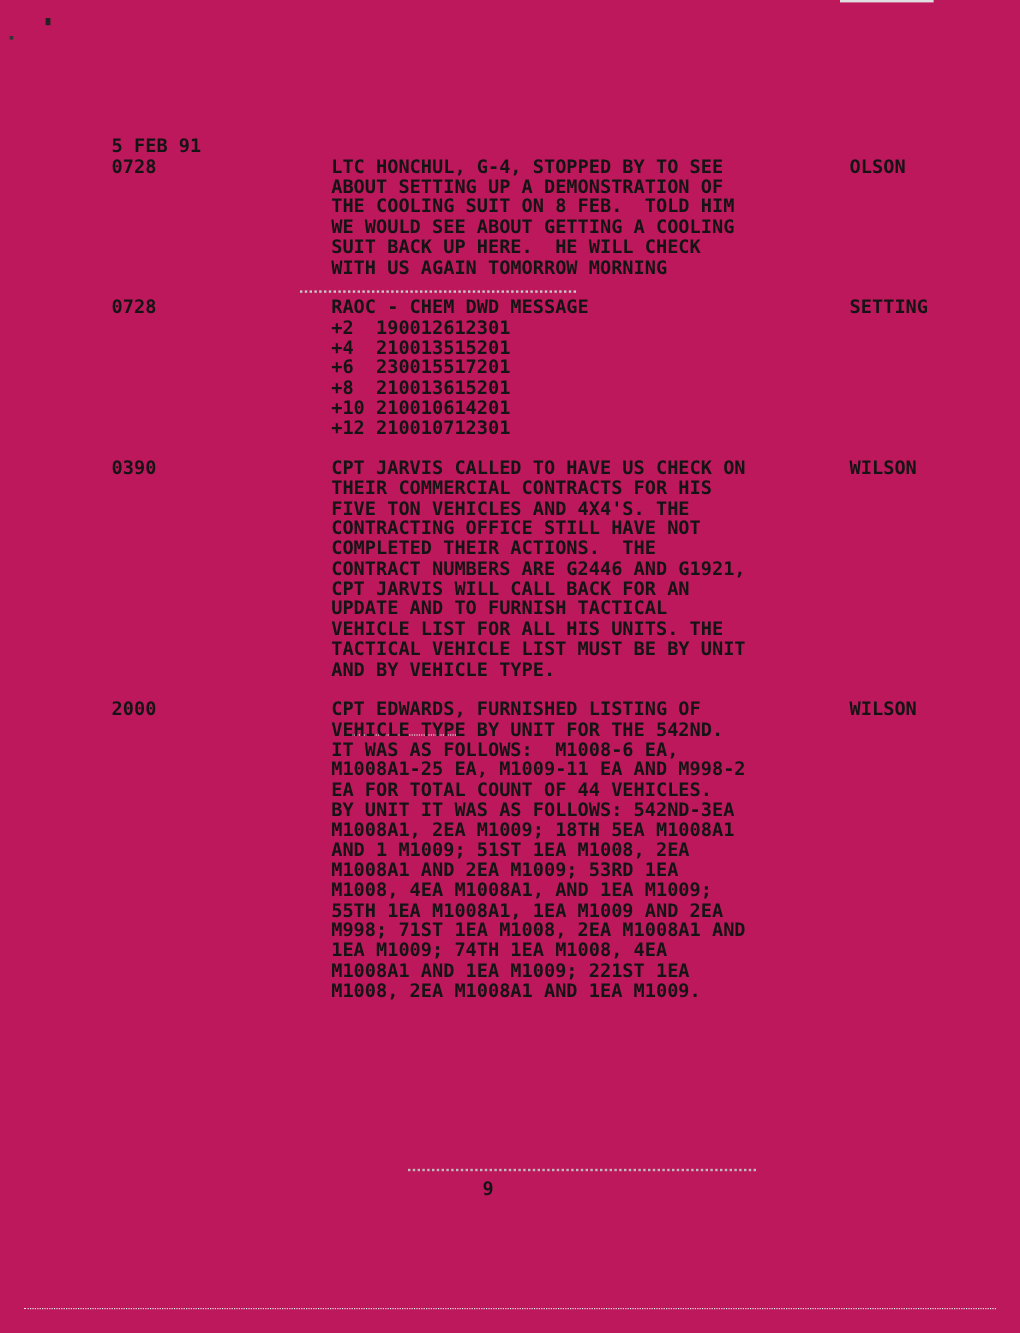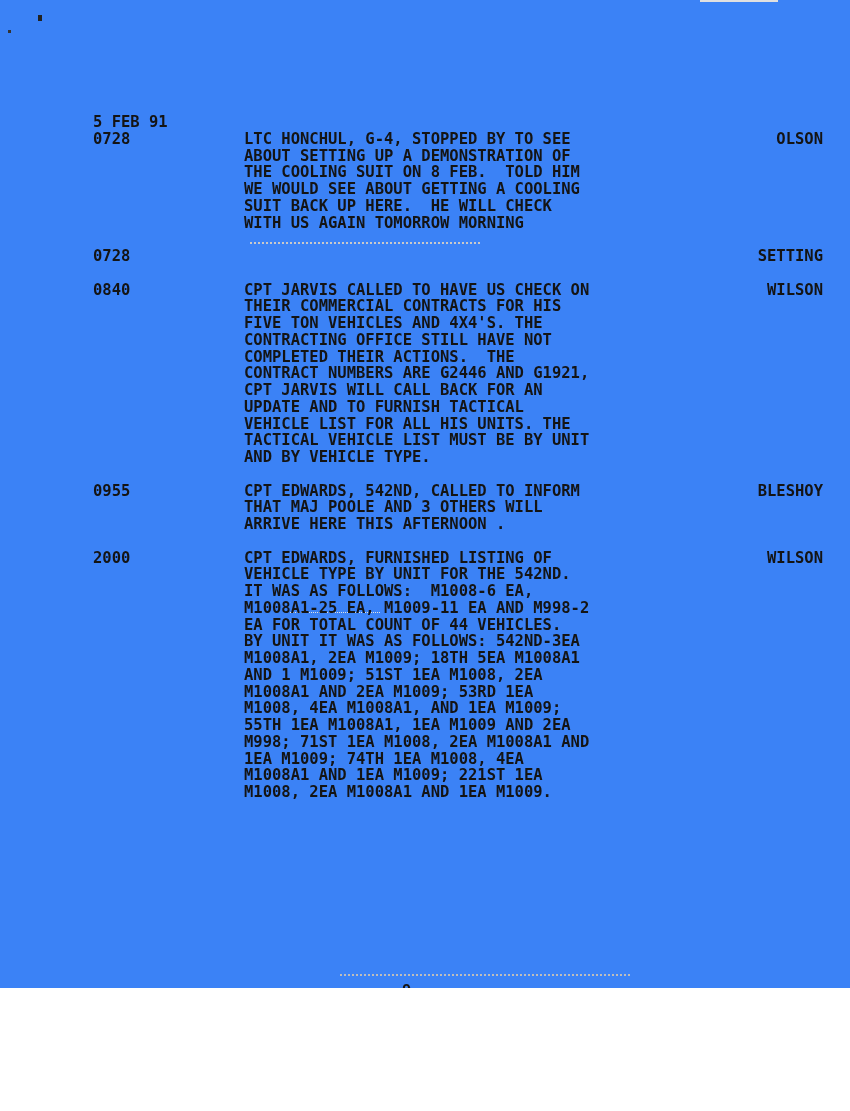--- a/index.html
+++ b/index.html
@@ -3,22 +3,22 @@
 <meta charset="utf-8">
 <style>
   html, body {
     margin: 0;
     padding: 0;
     background: #ffffff;
   }
   .page {
     position: relative;
     width: 850px;
-    height: 988px;
-    background: #3b82f6;
+    height: 1111px;
+    background: #be185d;
     overflow: hidden;
     font-family: "DejaVu Sans Mono", "Liberation Mono", monospace;
     color: #141414;
   }
   .log {
     position: absolute;
     left: 93px;
     top: 114px;
     width: 730px;
     font-size: 15.5px;
@@ -27,35 +27,35 @@
     letter-spacing: 0px;
   }
   .date-line {
     white-space: pre;
     margin: 0 0 0 0;
   }
   .entry-row {
     display: flex;
     align-items: flex-start;
     margin: 0 0 16.75px 0;
+    gap: 32px;
   }
   .entry-time {
     width: 151px;
     flex: 0 0 151px;
     white-space: pre;
   }
   .entry-text {
     width: 400px;
     flex: 0 0 400px;
     white-space: pre;
   }
   .entry-name {
     flex: 1 1 auto;
     white-space: pre;
-    text-align: right;
   }
   .page-number {
     position: absolute;
     left: 402px;
     top: 982px;
     font-size: 15.5px;
     font-weight: 700;
   }
   
   .artifact { position: absolute; pointer-events: none; }
@@ -89,46 +89,46 @@
 ABOUT SETTING UP A DEMONSTRATION OF
 THE COOLING SUIT ON 8 FEB.  TOLD HIM
 WE WOULD SEE ABOUT GETTING A COOLING
 SUIT BACK UP HERE.  HE WILL CHECK
 WITH US AGAIN TOMORROW MORNING</div>
     <div class="entry-name">OLSON</div>
   </div>
 
   <div class="entry-row">
     <div class="entry-time">0728</div>
+    <div class="entry-text">RAOC - CHEM DWD MESSAGE
++2  190012612301
++4  210013515201
++6  230015517201
++8  210013615201
++10 210010614201
++12 210010712301</div>
     <div class="entry-name">SETTING</div>
   </div>
 
   <div class="entry-row">
-    <div class="entry-time">0840</div>
+    <div class="entry-time">0390</div>
     <div class="entry-text">CPT JARVIS CALLED TO HAVE US CHECK ON
 THEIR COMMERCIAL CONTRACTS FOR HIS
 FIVE TON VEHICLES AND 4X4'S. THE
 CONTRACTING OFFICE STILL HAVE NOT
 COMPLETED THEIR ACTIONS.  THE
 CONTRACT NUMBERS ARE G2446 AND G1921,
 CPT JARVIS WILL CALL BACK FOR AN
 UPDATE AND TO FURNISH TACTICAL
 VEHICLE LIST FOR ALL HIS UNITS. THE
 TACTICAL VEHICLE LIST MUST BE BY UNIT
 AND BY VEHICLE TYPE.</div>
     <div class="entry-name">WILSON</div>
   </div>
 
-  <div class="entry-row">
-    <div class="entry-time">0955</div>
-    <div class="entry-text">CPT EDWARDS, 542ND, CALLED TO INFORM
-THAT MAJ POOLE AND 3 OTHERS WILL
-ARRIVE HERE THIS AFTERNOON .</div>
-    <div class="entry-name">BLESHOY</div>
-  </div>
 
   <div class="entry-row">
     <div class="entry-time">2000</div>
     <div class="entry-text">CPT EDWARDS, FURNISHED LISTING OF
 VEHICLE TYPE BY UNIT FOR THE 542ND.
 IT WAS AS FOLLOWS:  M1008-6 EA,
 M1008A1-25 EA, M1009-11 EA AND M998-2
 EA FOR TOTAL COUNT OF 44 VEHICLES.
 BY UNIT IT WAS AS FOLLOWS: 542ND-3EA
 M1008A1, 2EA M1009; 18TH 5EA M1008A1

